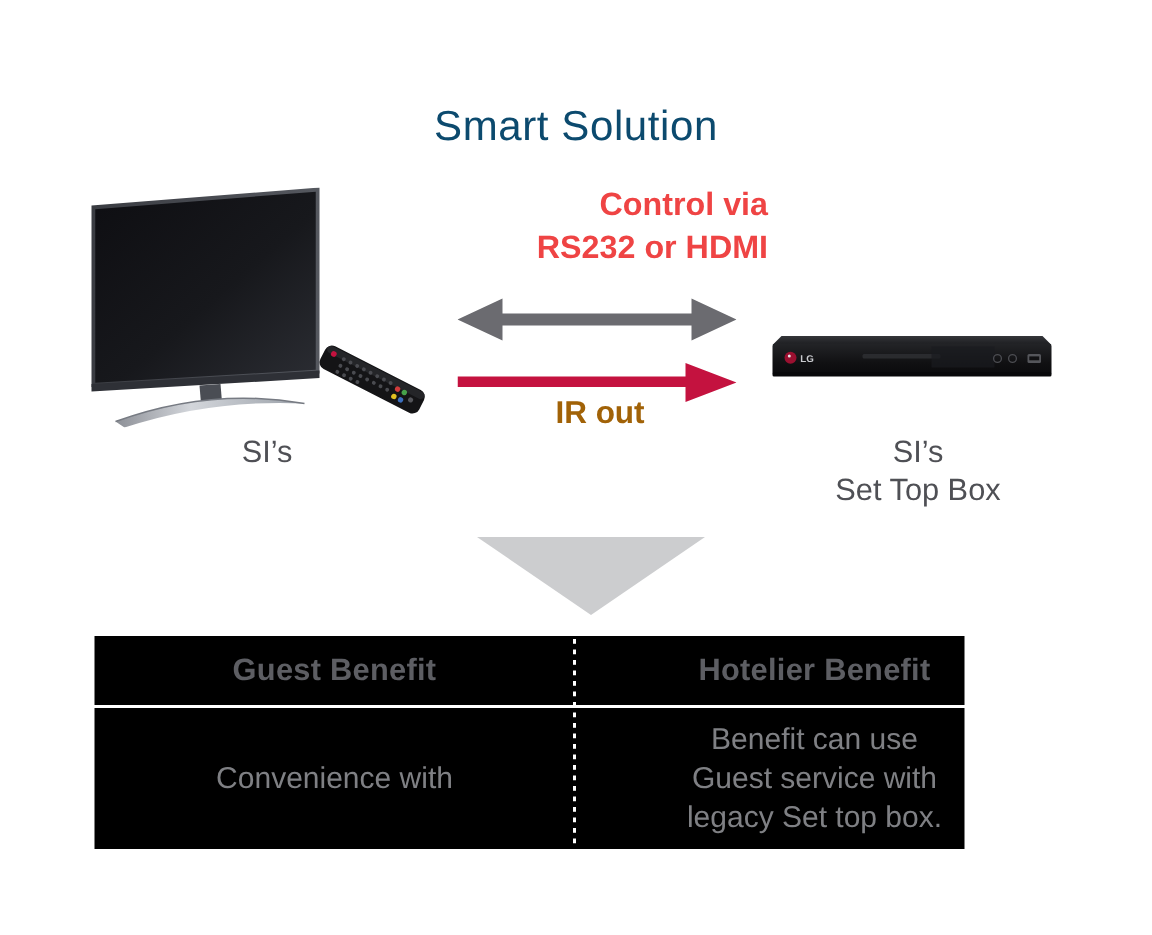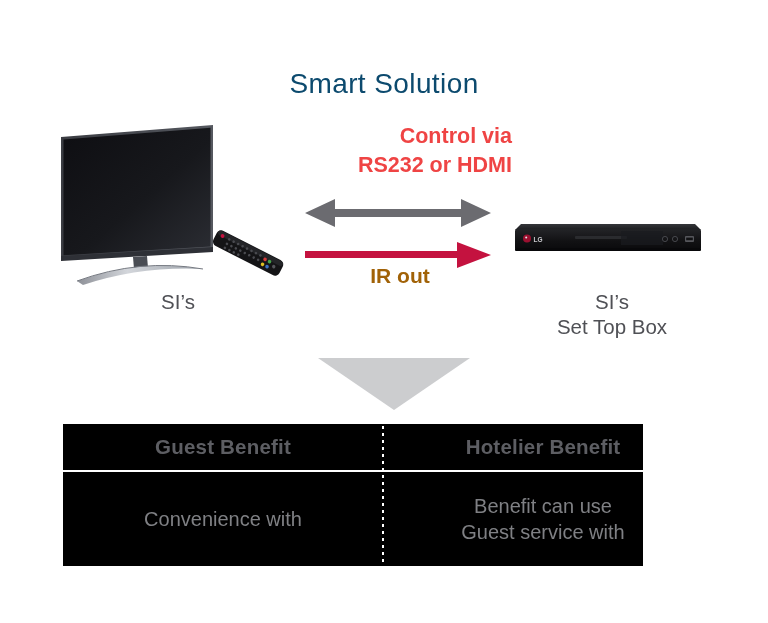--- a/index.html
+++ b/index.html
@@ -332,20 +332,21 @@
     <div class="table-row row-body">
       <div class="cell cell-left">
         <div class="body-text">
           <div>Convenience with</div>
         </div>
       </div>
       <div class="cell cell-right">
         <div class="body-text">
           <div>Benefit can use</div>
           <div>Guest service with</div>
+          <div>legacy Set top box.</div>
         </div>
       </div>
     </div>
 
     <div class="v-divider"></div>
   </div>
 
 </div>
 
 </body></html>

